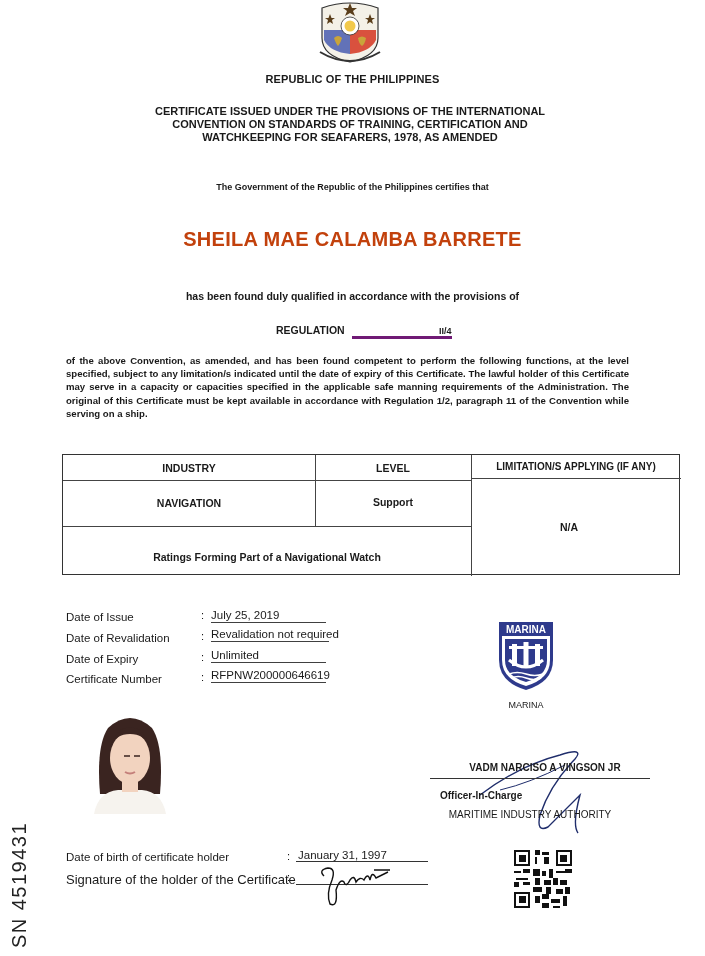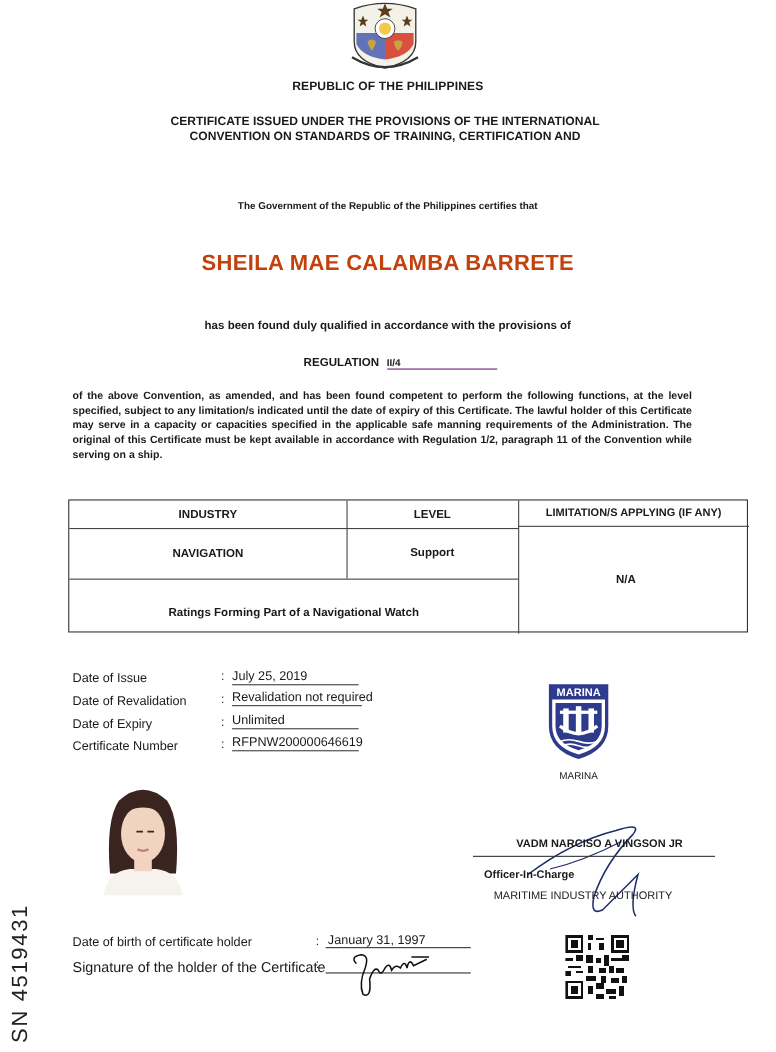--- a/index.html
+++ b/index.html
@@ -7,21 +7,21 @@
     body { position: relative; font-family: "Liberation Sans", sans-serif; color: #1a1a1a; }
     .abs { position: absolute; }
 
     #seal { left: 312px; top: 0; width: 76px; height: 66px; }
     #republic { left: 0; width: 705px; top: 73px; font-size: 11px; font-weight: bold; text-align: center; letter-spacing: 0.1px; }
     #cert-title { left: 120px; width: 460px; top: 105px; font-size: 11px; font-weight: bold; text-align: center; line-height: 13px; }
     #certifies { left: 0; width: 705px; top: 182px; font-size: 9px; font-weight: bold; text-align: center; }
     #holder-name { left: 0; width: 705px; top: 228px; font-size: 20px; font-weight: bold; text-align: center; letter-spacing: 0.3px; color: #c2410c; }
     #qualified { left: 0; width: 705px; top: 290px; font-size: 10.5px; font-weight: bold; text-align: center; }
     #regulation { left: 276px; top: 324px; font-size: 10.5px; font-weight: bold; }
-    #regulation .line { display: inline-block; width: 100px; border-bottom: 1px solid #701a75; text-align: left; margin-left: 4px; font-size: 9px; line-height: 10px; }
+    #regulation .line { display: inline-block; width: 100px; border-bottom: 3px solid #701a75; text-align: right; margin-left: 4px; font-size: 9px; line-height: 10px; }
     #body-para { left: 66px; width: 563px; top: 354px; font-size: 9.6px; font-weight: bold; line-height: 13.2px; text-align: justify; }
 
     #func-table { left: 62px; top: 454px; width: 618px; height: 121px; border: 1.2px solid #333; }
     .cell { position: absolute; display: flex; align-items: center; justify-content: center; text-align: center; font-size: 10.5px; font-weight: bold; }
     .vline { position: absolute; background: #444; width: 1px; }
     .hline { position: absolute; background: #444; height: 1px; }
 
     .field-label { position: absolute; left: 66px; font-size: 11.5px; }
     .field-colon { position: absolute; left: 201px; font-size: 11px; }
     .field-value { position: absolute; left: 211px; width: 115px; font-size: 11.5px; border-bottom: 1px solid #404040; padding-bottom: 1px; white-space: nowrap; }
@@ -65,20 +65,21 @@
   <path d="M22 38 q4 -4 8 0 q-2 6 -4 8 q-2 -2 -4 -8z" fill="#c9a43a"></path>
   <path d="M46 38 q4 -3 8 0 q-1 6 -4 8 q-3 -2 -4 -8z" fill="#c9a43a"></path>
   <path d="M8 52 Q38 70 68 52" fill="none" stroke="#333" stroke-width="2"></path>
 </svg>
 
 <div id="republic" class="abs">REPUBLIC OF THE PHILIPPINES</div>
 
 <div id="cert-title" class="abs">
   <div>CERTIFICATE ISSUED UNDER THE PROVISIONS OF THE INTERNATIONAL</div>
   <div>CONVENTION ON STANDARDS OF TRAINING, CERTIFICATION AND</div>
+  <div>WATCHKEEPING FOR SEAFARERS, 1978, AS AMENDED</div>
 </div>
 
 <div id="certifies" class="abs">The Government of the Republic of the Philippines certifies that</div>
 <div id="holder-name" class="abs">SHEILA MAE CALAMBA BARRETE</div>
 <div id="qualified" class="abs">has been found duly qualified in accordance with the provisions of</div>
 
 <div id="regulation" class="abs">
   <span>REGULATION</span>
   <span class="line">II/4</span>
 </div>

